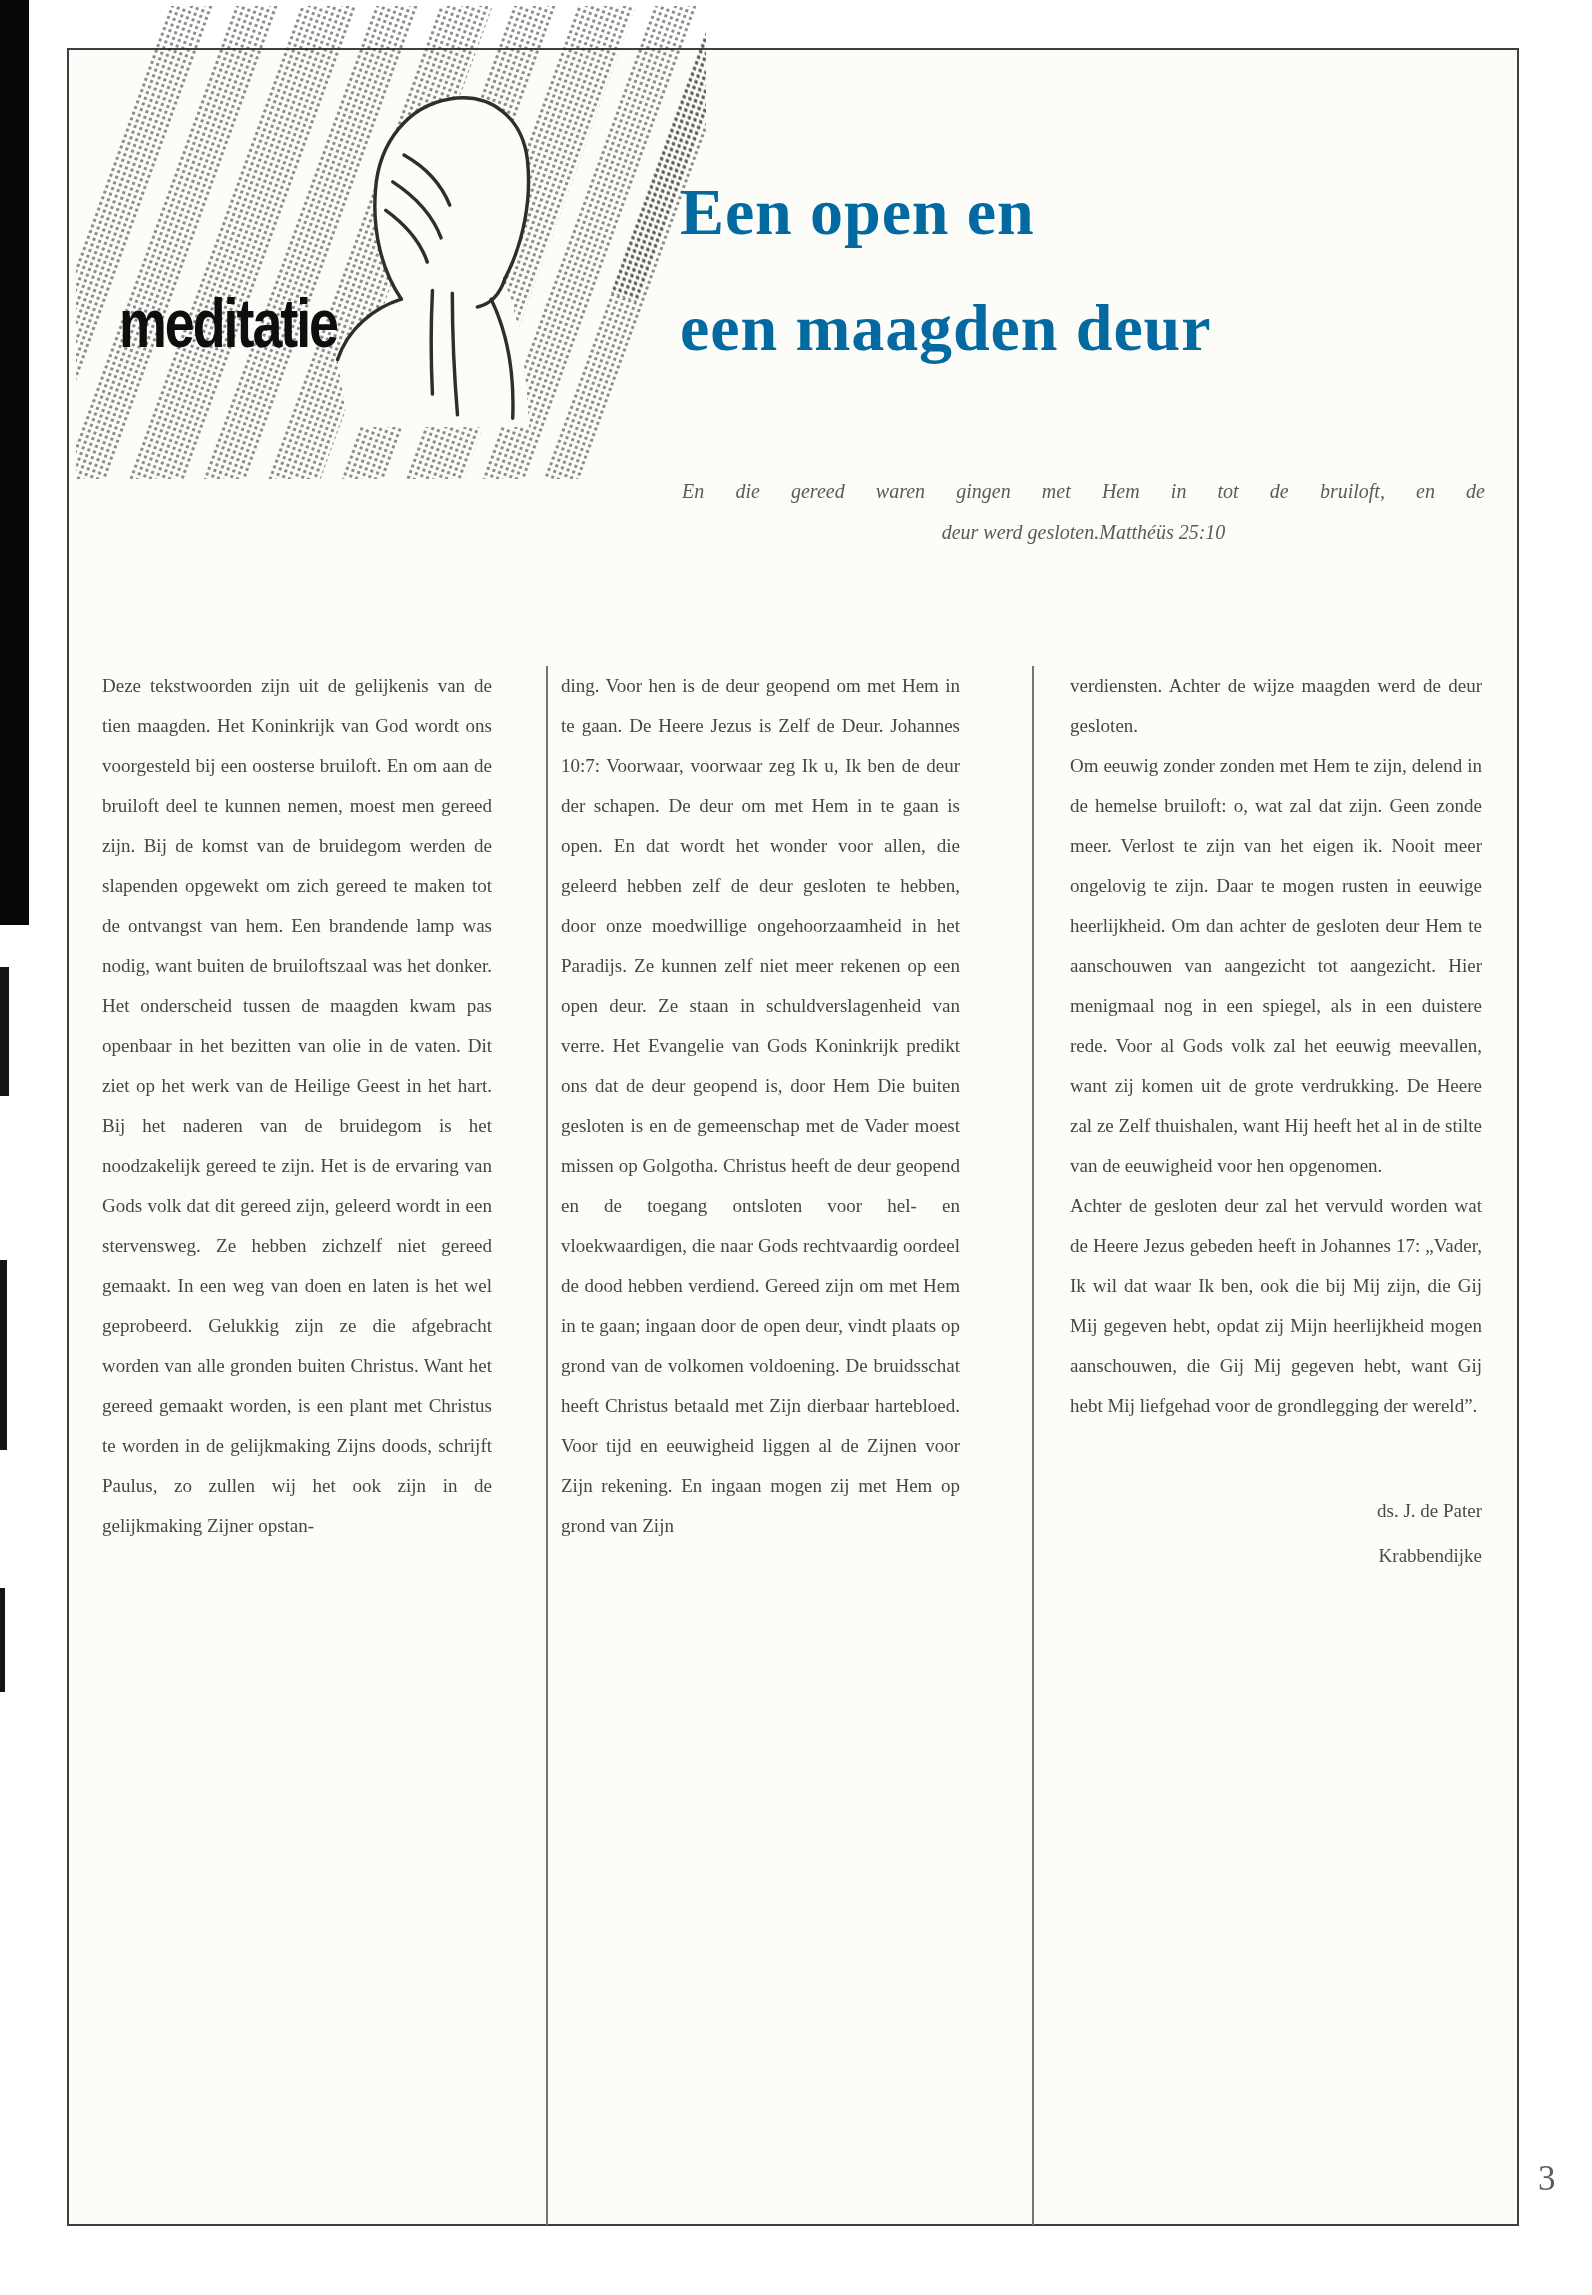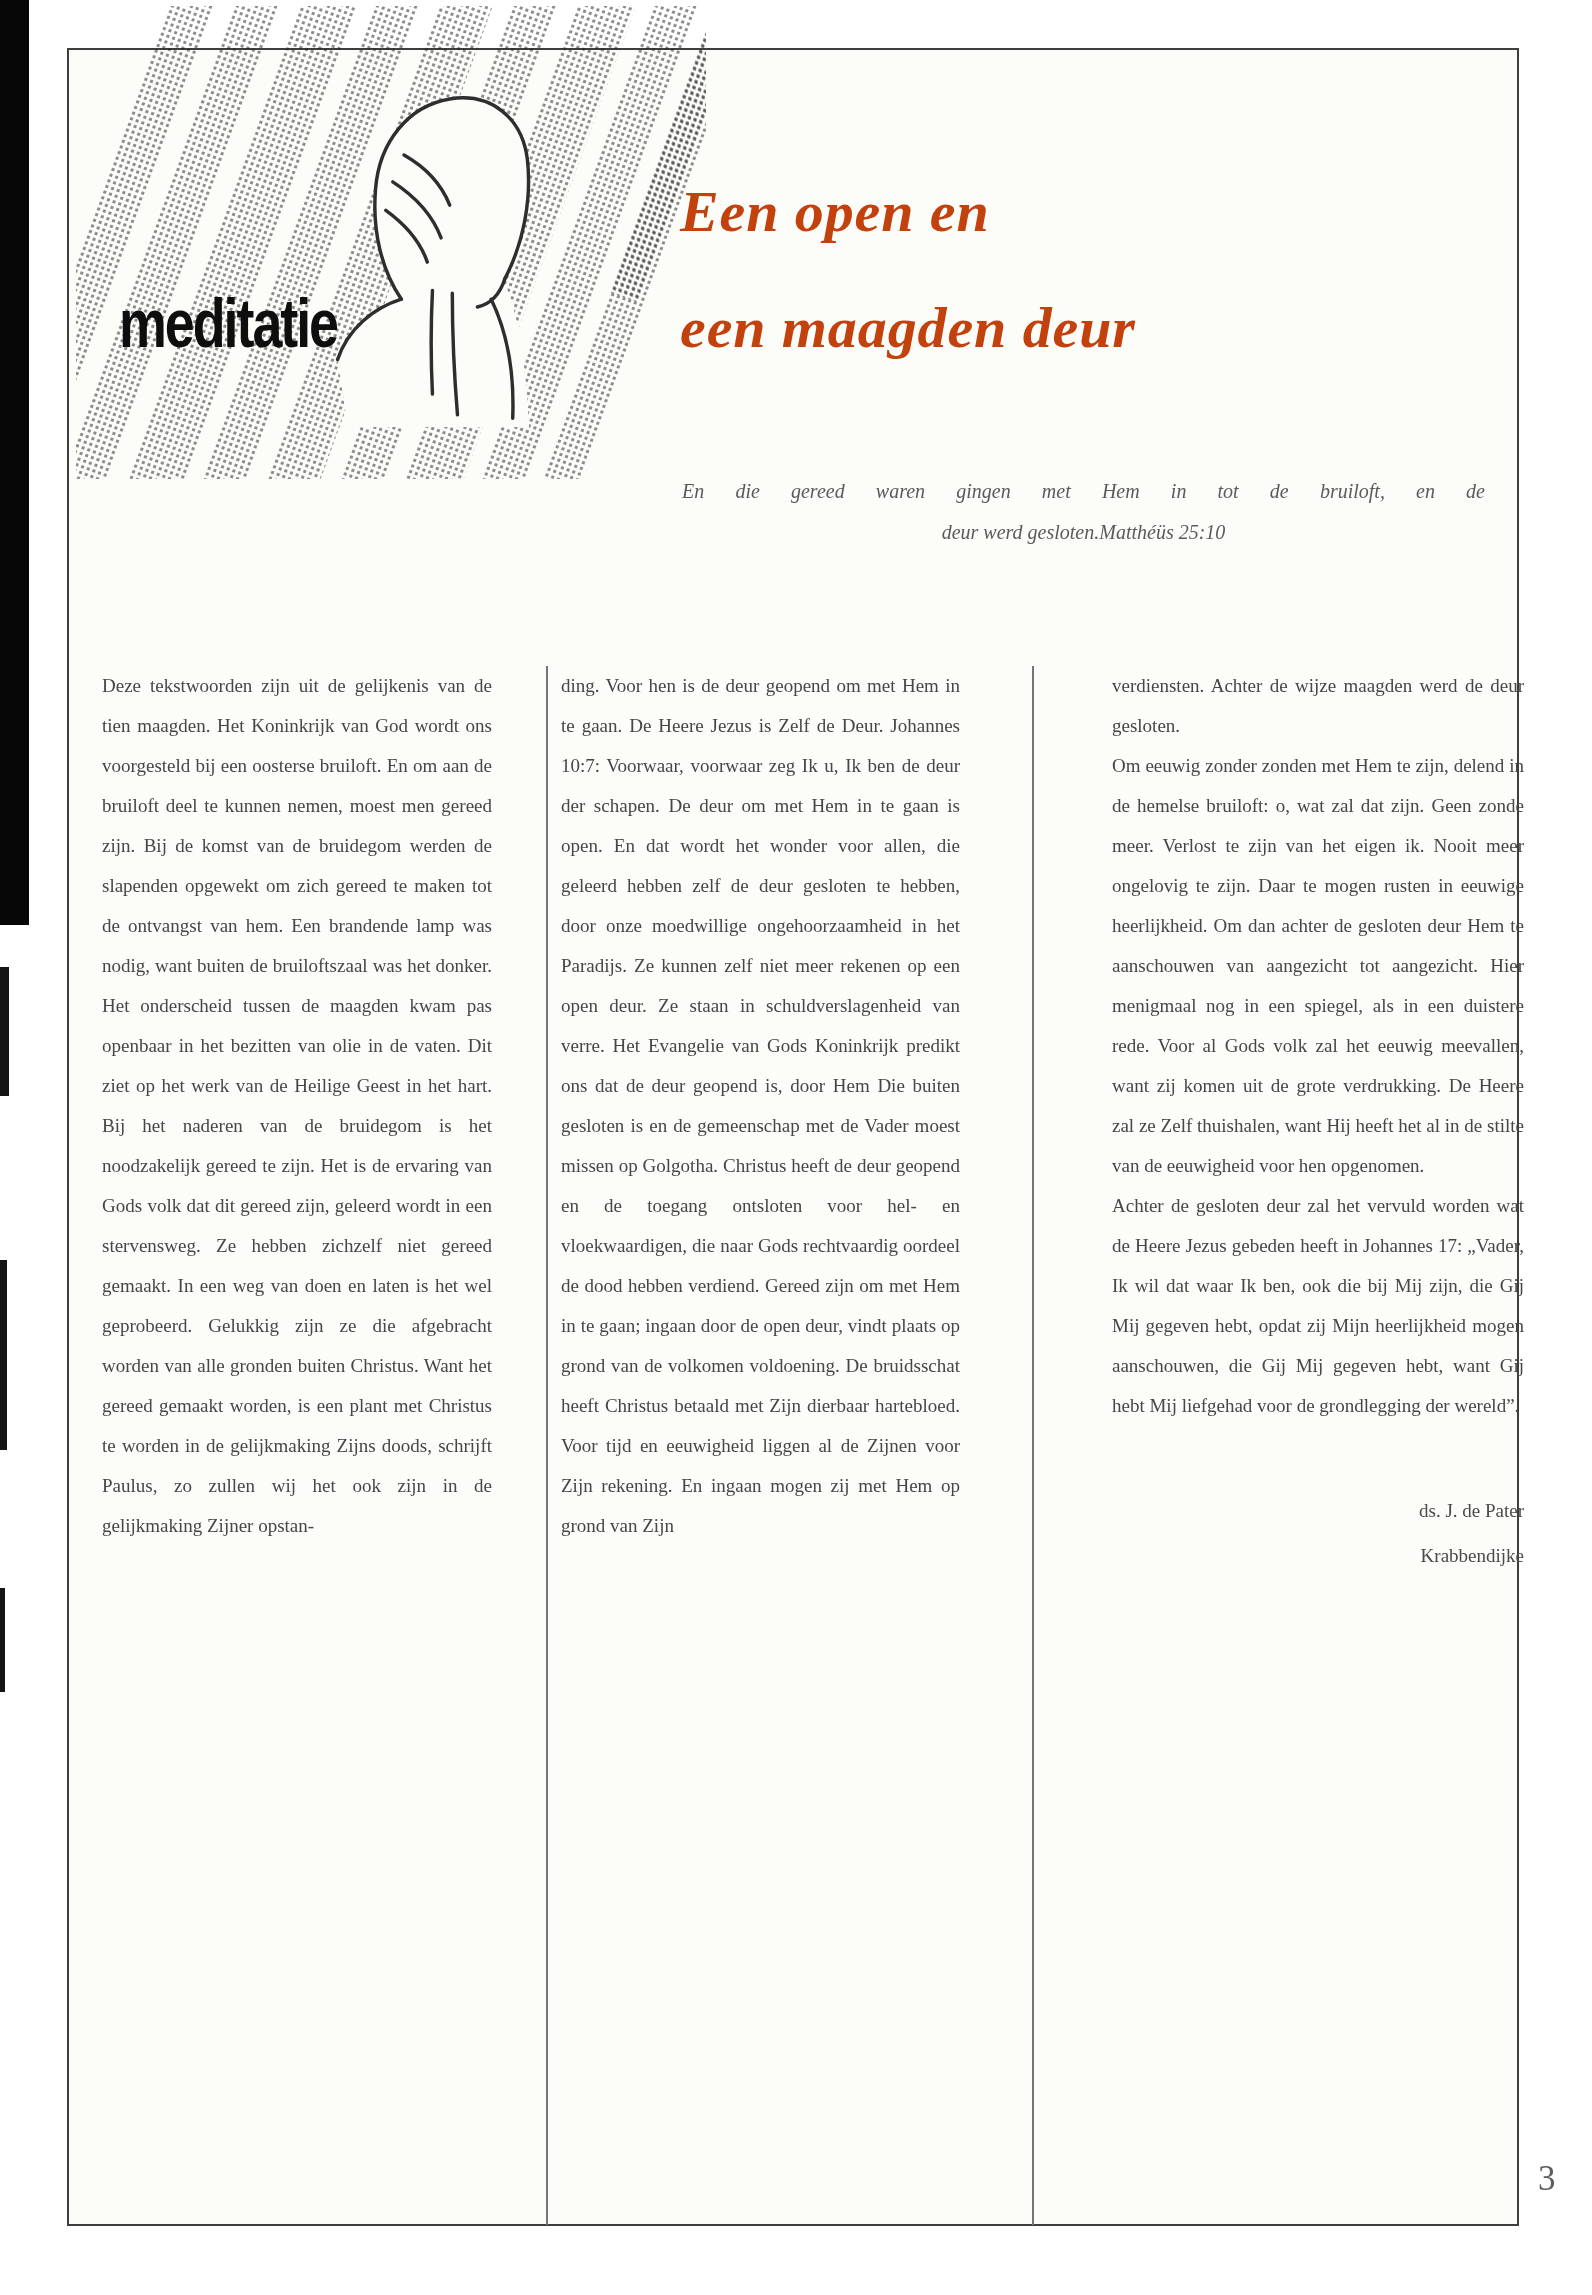--- a/index.html
+++ b/index.html
@@ -49,43 +49,43 @@
     font-weight:700; font-size:69px; letter-spacing:-2.6px;
     color:#0e0e0e;
     transform:scaleX(.78); transform-origin:left top;
     white-space:nowrap;
   }
 
   
   .title {
     position:absolute; left:680px; top:154px;
     font-family:"Liberation Serif", serif;
-    font-weight:700; font-size:58px; line-height:116px;
-    color:#c2410c; letter-spacing:0.9px; white-space:nowrap;font-style:italic;
+    font-weight:700; font-size:66px; line-height:116px;
+    color:#0369a1; letter-spacing:0.9px; white-space:nowrap;
   }
 
   
   .quote {
     position:absolute; left:682px; top:471px; width:803px;
     font-style:italic; font-size:20px; line-height:41px;
     color:#5a5a5a;
   }
   .quote .q1 { text-align:justify; text-align-last:justify; }
   .quote .q2 { display:flex; justify-content:center; }
 
   
   .col {
     position:absolute; top:666px;
     font-size:19px; line-height:40px;
     color:#464646; text-align:justify;
   }
   .col p { margin:0; }
   #col1 { left:102px;  width:390px; }
   #col2 { left:561px;  width:399px; }
-  #col3 { left:1070px; width:412px;margin-left:42px; }
+  #col3 { left:1070px; width:412px; }
 
   .divider { position:absolute; top:666px; width:1.7px; height:1559px; background:#757575; }
   .d1 { left:546px; }
   .d2 { left:1032px; }
 
   .signature { margin-top:62px; text-align:right; line-height:45px; color:#4a4a4a; }
 
   .pagenum {
     position:absolute; left:1538px; top:2159px;
     font-size:35px; color:#5c5c5c;

